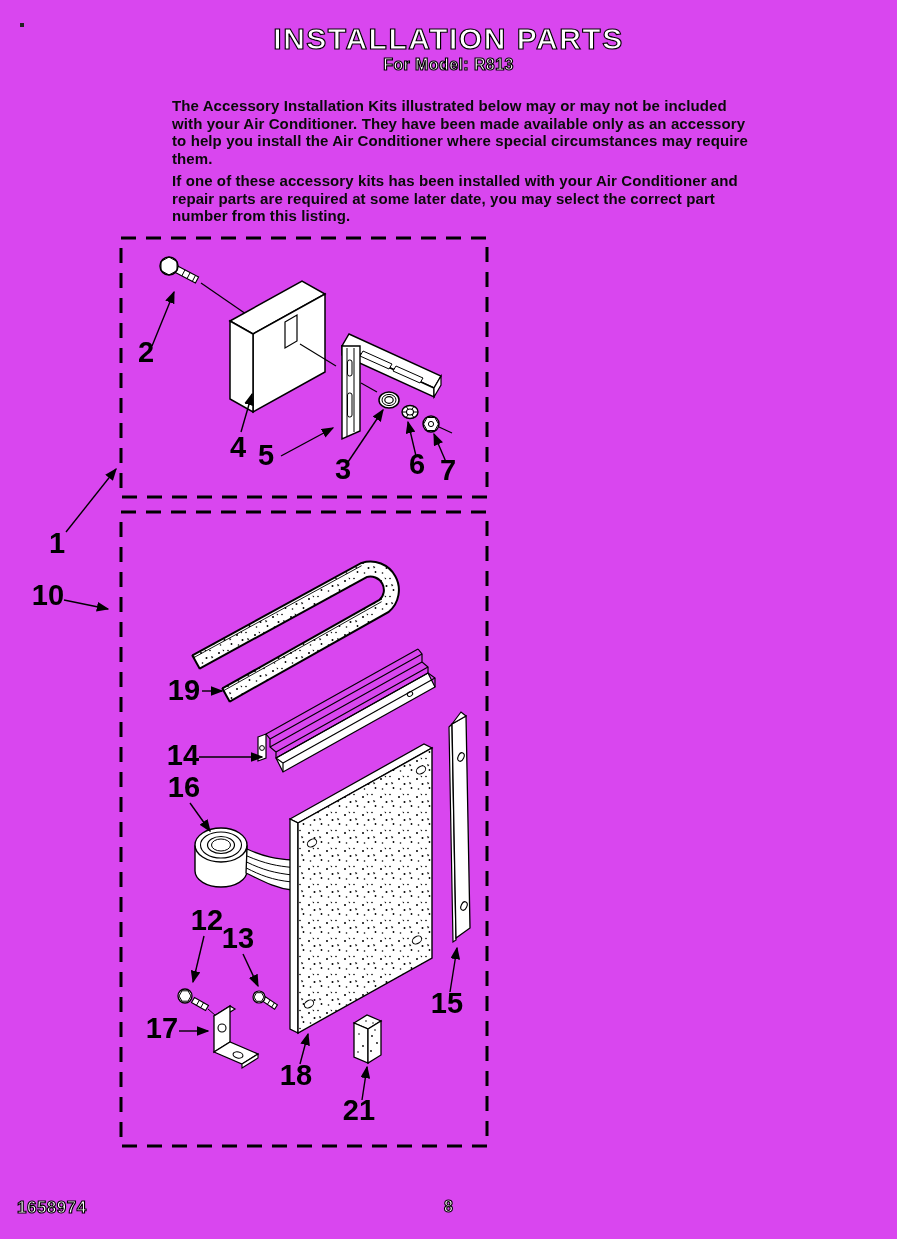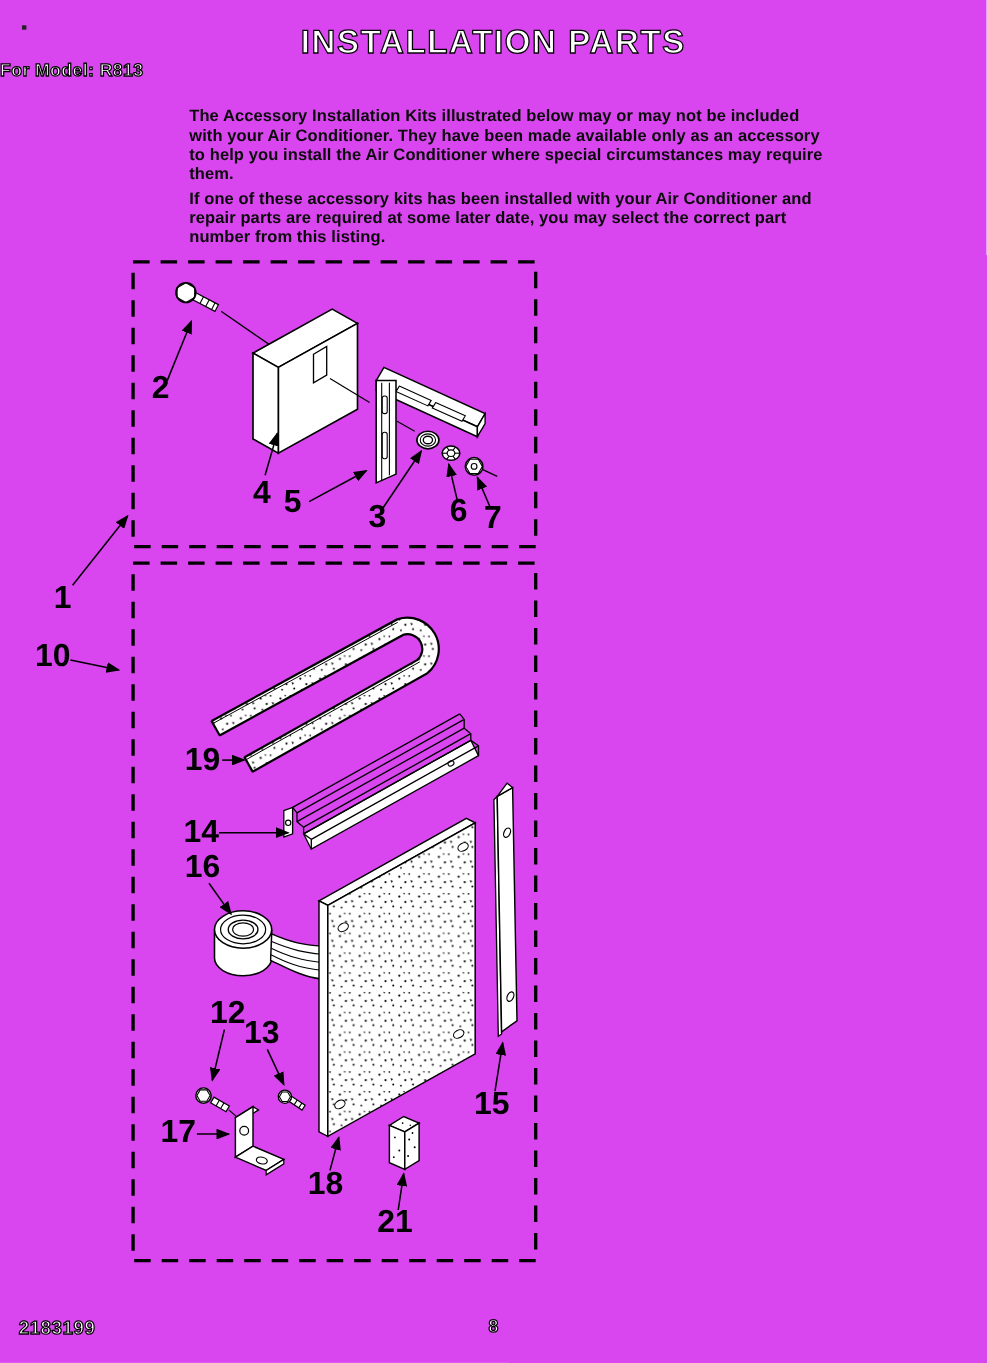--- a/index.html
+++ b/index.html
@@ -5,21 +5,21 @@
   html,body{margin:0;padding:0;background:#fff;}
   #page{position:relative;width:897px;height:1239px;background:#d946ef;overflow:hidden;
         font-family:"Liberation Sans", sans-serif;color:#0a0a0a;}
   .abs{position:absolute;}
   .outline{color:#000;}
   @supports (-webkit-text-stroke: 1px #000){
     .outline{color:#fff;-webkit-text-stroke:1.15px #000;}
   }
   .title{top:22px;left:0;right:0;text-align:center;font-size:30px;font-weight:bold;
          letter-spacing:1.5px;}
-  .subtitle{top:56px;left:0;right:0;text-align:left;font-size:16px;font-weight:bold;
+  .subtitle{top:56px;left:0;right:0;text-align:center;font-size:16px;font-weight:bold;
          letter-spacing:0.4px;}
   .para{left:172px;width:578px;font-size:15px;font-weight:bold;line-height:17.6px;
         letter-spacing:0.1px;}
   .p1{top:97px;}
   .p2{top:172px;}
   .footer-doc{top:1198px;left:17px;font-size:17px;font-weight:bold;letter-spacing:0.5px;}
   .footer-page{top:1198px;left:0;right:0;text-align:center;font-size:16px;font-weight:bold;}
   .corner-dot{top:23px;left:20px;width:4px;height:4px;background:#222;}
   svg text{font-family:"Liberation Sans", sans-serif;font-weight:bold;font-size:29px;
            fill:#000;text-anchor:middle;}
@@ -238,16 +238,16 @@
     <text x="162" y="1038">17</text>
     <line class="ln" stroke-width="1.4" marker-end="url(#ah)" x1="179" y1="1031" x2="208" y2="1031"></line>
     <text x="296" y="1085">18</text>
     <line class="ln" stroke-width="1.4" marker-end="url(#ah)" x1="300" y1="1064" x2="308" y2="1034"></line>
     <text x="447" y="1013">15</text>
     <line class="ln" stroke-width="1.4" marker-end="url(#ah)" x1="450" y1="992" x2="457" y2="948"></line>
     <text x="359" y="1120">21</text>
     <line class="ln" stroke-width="1.4" marker-end="url(#ah)" x1="362" y1="1100" x2="367" y2="1067"></line>
   </svg>
 
-  <div class="abs footer-doc outline">2183199</div>
+  <div class="abs footer-doc outline">1658974</div>
   <div class="abs footer-page outline">8</div>
 
 </div>
 
 </body></html>

